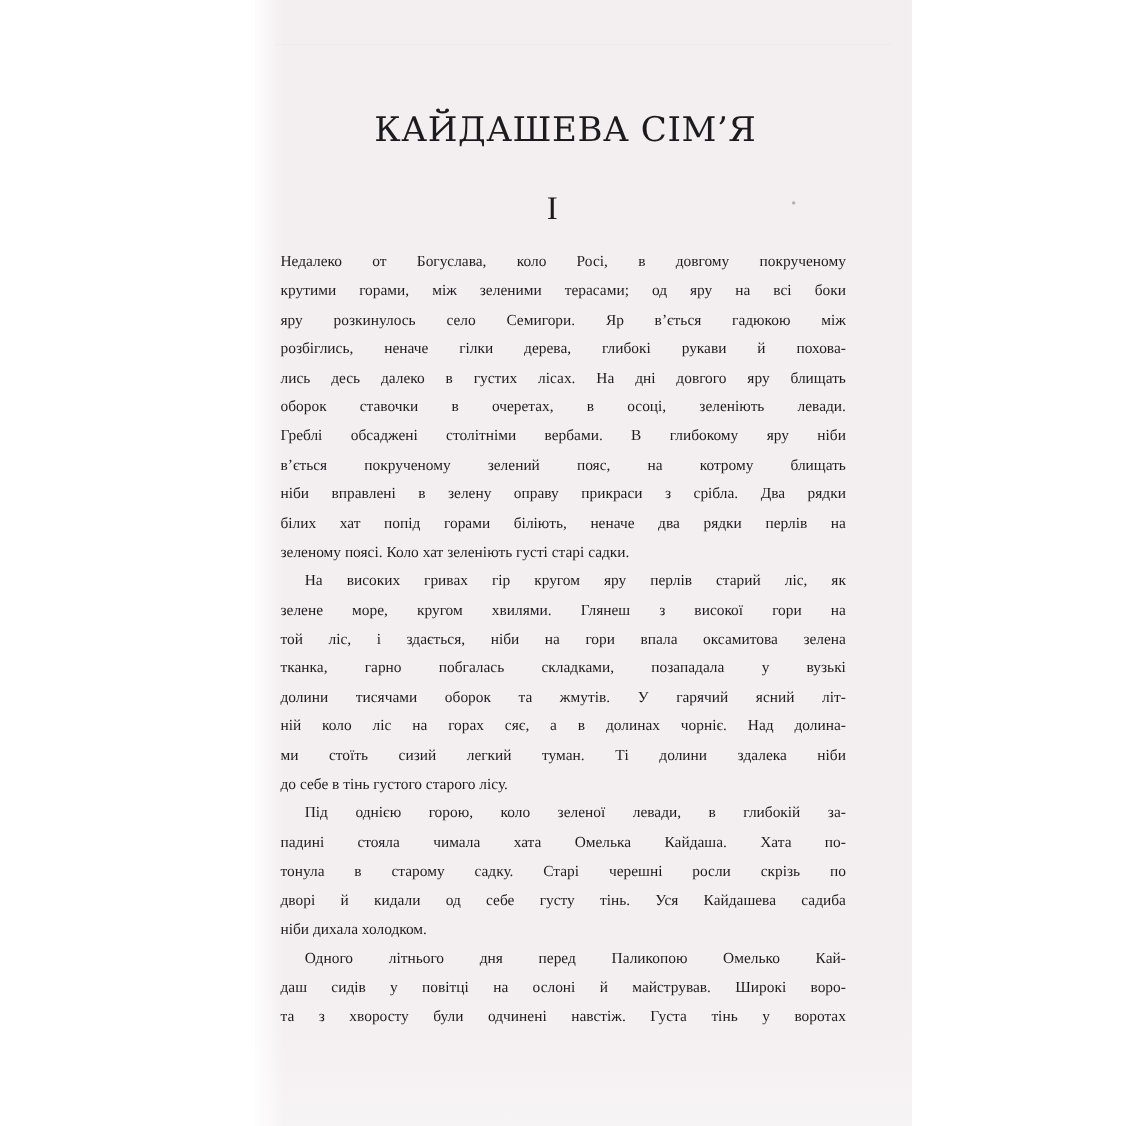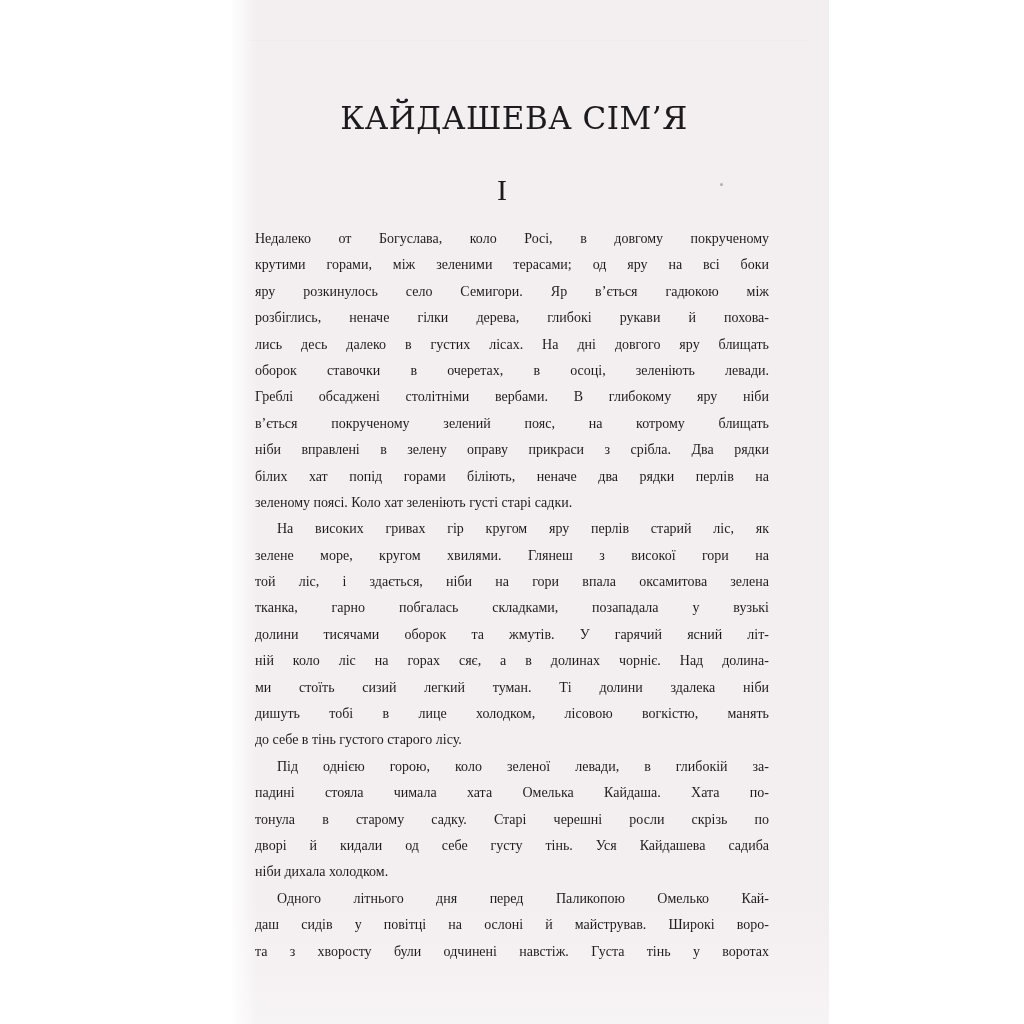--- a/index.html
+++ b/index.html
@@ -119,21 +119,20 @@
     </div>
 
     <div class="para">
       <span class="line indent">На високих гривах гір кругом яру перлів старий ліс, як</span>
       <span class="line">зелене море, кругом хвилями. Глянеш з високої гори на</span>
       <span class="line">той ліс, і здається, ніби на гори впала оксамитова зелена</span>
       <span class="line">тканка, гарно побгалась складками, позападала у вузькі</span>
       <span class="line">долини тисячами оборок та жмутів. У гарячий ясний літ-</span>
       <span class="line">ній коло ліс на горах сяє, а в долинах чорніє. Над долина-</span>
       <span class="line">ми стоїть сизий легкий туман. Ті долини здалека ніби</span>
-      <span class="line">дишуть тобі в лице холодком, лісовою вогкістю, манять</span>
       <span class="line last">до себе в тінь густого старого лісу.</span>
     </div>
 
     <div class="para">
       <span class="line indent">Під однією горою, коло зеленої левади, в глибокій за-</span>
       <span class="line">падині стояла чимала хата Омелька Кайдаша. Хата по-</span>
       <span class="line">тонула в старому садку. Старі черешні росли скрізь по</span>
       <span class="line">дворі й кидали од себе густу тінь. Уся Кайдашева садиба</span>
       <span class="line last">ніби дихала холодком.</span>
     </div>

